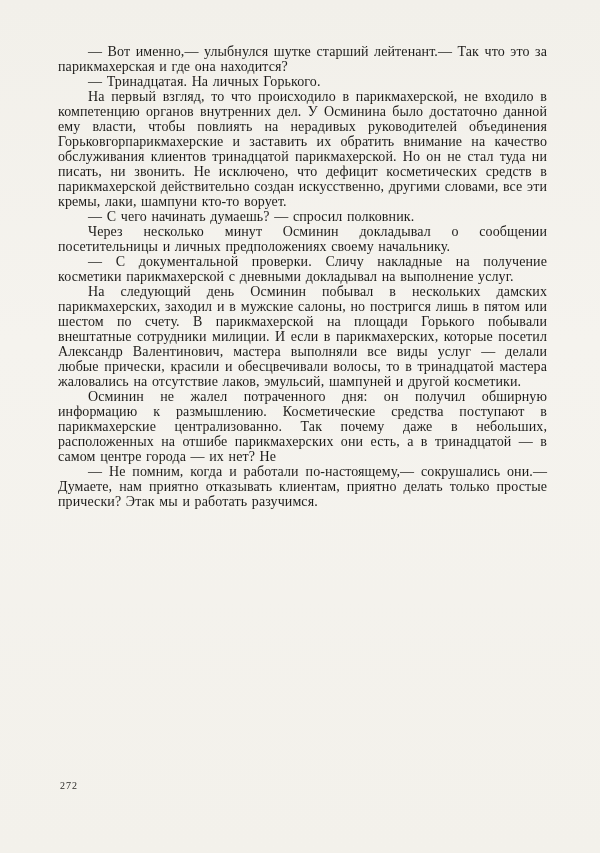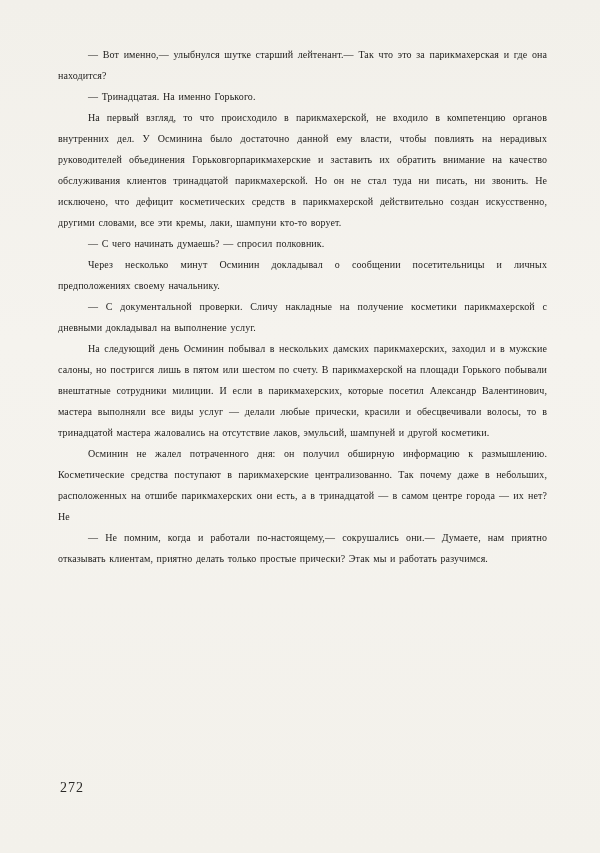--- a/index.html
+++ b/index.html
@@ -18,51 +18,51 @@
     overflow: hidden;
     box-sizing: border-box;
   }
 
   .text-body {
     position: absolute;
     top: 44px;
     left: 58px;
     width: 489px;
     font-family: "Liberation Serif", "DejaVu Serif", serif;
-    font-size: 10px;
-    line-height: 21px;
+    font-size: 14px;
+    line-height: 15px;
     color: #1d1c1a;
     text-align: justify;
     letter-spacing: 0.1px;
     word-spacing: 1px;
   }
 
   .text-body p {
     margin: 0;
     padding: 0;
     text-indent: 30px;
   }
 
   .page-number {
     position: absolute;
     left: 60px;
     top: 780px;
     font-family: "Liberation Serif", "DejaVu Serif", serif;
-    font-size: 14px;
+    font-size: 10px;
     color: #2a2927;
     letter-spacing: 1px;
   }
 </style>
 </head>
 <body>
 
 <div class="page">
   <div class="text-body">
       <p>— Вот именно,— улыбнулся шутке старший лейтенант.— Так что это за парикмахерская и где она находится?</p>
-      <p>— Тринадцатая. На именно Горького.</p>
+      <p>— Тринадцатая. На личных Горького.</p>
       <p>На первый взгляд, то что происходило в парикмахерской, не входило в компетенцию органов внутренних дел. У Осминина было достаточно данной ему власти, чтобы повлиять на нерадивых руководителей объединения Горьковгорпарикмахерские и заставить их обратить внимание на качество обслуживания клиентов тринадцатой парикмахерской. Но он не стал туда ни писать, ни звонить. Не исключено, что дефицит косметических средств в парикмахерской действительно создан искусственно, другими словами, все эти кремы, лаки, шампуни кто-то ворует.</p>
       <p>— С чего начинать думаешь? — спросил полковник.</p>
       <p>Через несколько минут Осминин докладывал о сообщении посетительницы и личных предположениях своему начальнику.</p>
       <p>— С документальной проверки. Сличу накладные на получение косметики парикмахерской с дневными докладывал на выполнение услуг.</p>
       <p>На следующий день Осминин побывал в нескольких дамских парикмахерских, заходил и в мужские салоны, но постригся лишь в пятом или шестом по счету. В парикмахерской на площади Горького побывали внештатные сотрудники милиции. И если в парикмахерских, которые посетил Александр Валентинович, мастера выполняли все виды услуг — делали любые прически, красили и обесцвечивали волосы, то в тринадцатой мастера жаловались на отсутствие лаков, эмульсий, шампуней и другой косметики.</p>
       <p>Осминин не жалел потраченного дня: он получил обширную информацию к размышлению. Косметические средства поступают в парикмахерские централизованно. Так почему даже в небольших, расположенных на отшибе парикмахерских они есть, а в тринадцатой — в самом центре города — их нет? Не</p>
       <p>— Не помним, когда и работали по-настоящему,— сокрушались они.— Думаете, нам приятно отказывать клиентам, приятно делать только простые прически? Этак мы и работать разучимся.</p>
     </div>
   <div class="page-number">272</div>
 </div>

